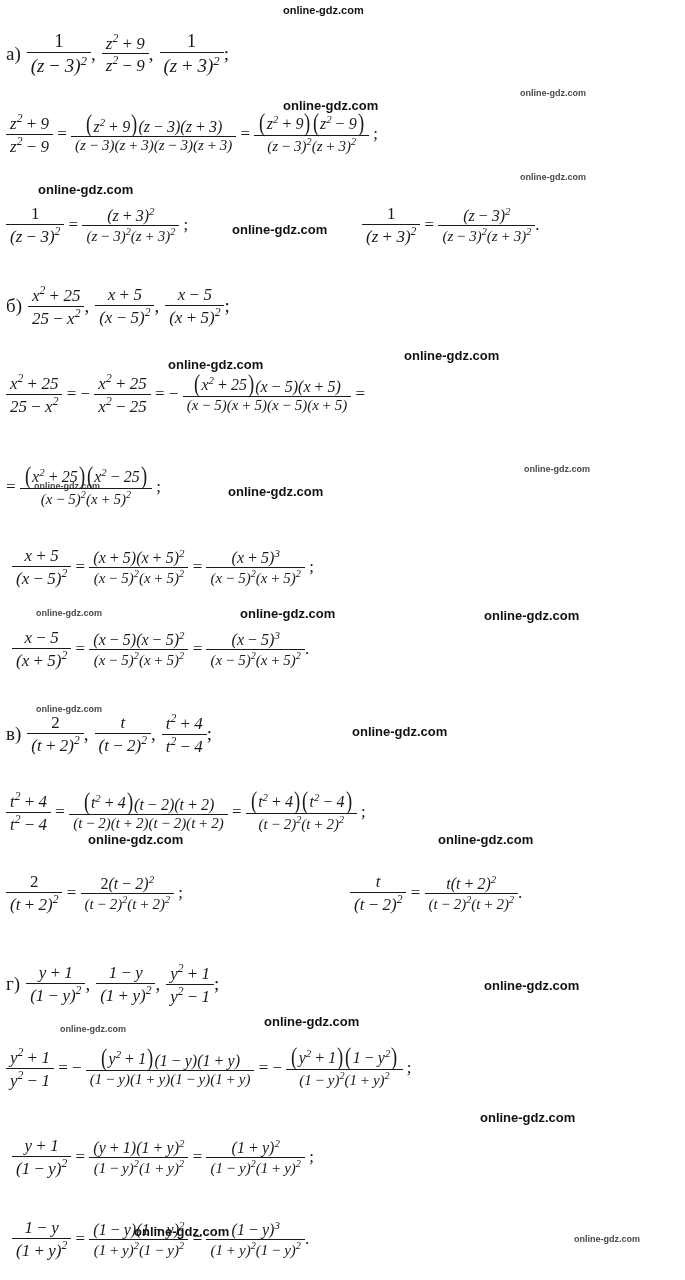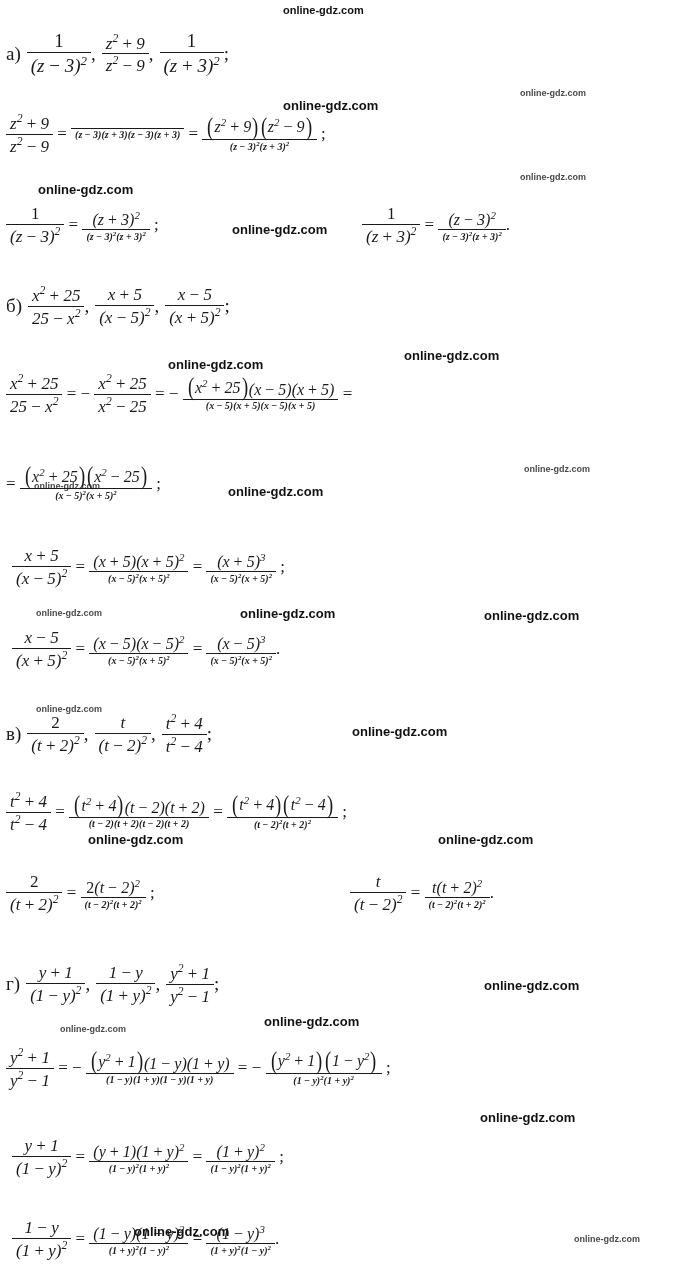--- a/index.html
+++ b/index.html
@@ -59,21 +59,21 @@
     display: inline-flex;
     align-items: center;
   }
   .bigp > .pl, .bigp > .pr {
     font-style: normal;
     font-size: 1.55em;
     line-height: 0.8;
     transform: scaleX(0.75);
     display: inline-block;
   }
-  .s15 { font-size: 10px; font-weight: bold; }
+  .s15 { font-size: 15px; }
   .s16 { font-size: 16px; }
   .s17 { font-size: 17px; }
   .s19 { font-size: 19px; }
 </style>
 </head>
 <body>
 
 <div class="page">
 
   <div class="wm md top" style="left:283px; top:4px;">online-gdz.com</div>
@@ -123,20 +123,21 @@
     <span class="op">;</span>
   </div>
 
   <div class="math s17 row" style="left:6px; top:112px;">
     <span class="frac">
         <span class="num"><span>z</span><sup>2</sup> <span class="op">+</span> 9</span>
         <span class="den"><span>z</span><sup>2</sup> <span class="op">−</span> 9</span>
       </span>
     <span class="op">&nbsp;=&nbsp;</span>
     <span class="frac s16">
+        <span class="num bigp"><span class="pl">(</span><span><span>z</span><sup>2</sup> <span class="op">+</span> 9</span><span class="pr">)</span><span>(<span>z</span> <span class="op">−</span> 3)(<span>z</span> <span class="op">+</span> 3)</span></span>
         <span class="den s15">(<span>z</span> <span class="op">−</span> 3)(<span>z</span> <span class="op">+</span> 3)(<span>z</span> <span class="op">−</span> 3)(<span>z</span> <span class="op">+</span> 3)</span>
       </span>
     <span class="op">&nbsp;=&nbsp;</span>
     <span class="frac s16">
         <span class="num"><span class="bigp">
             <span class="pl">(</span>
             <span><span>z</span><sup>2</sup> <span class="op">+</span> 9</span>
             <span class="pr">)</span>
           </span><span class="bigp">
             <span class="pl">(</span>

